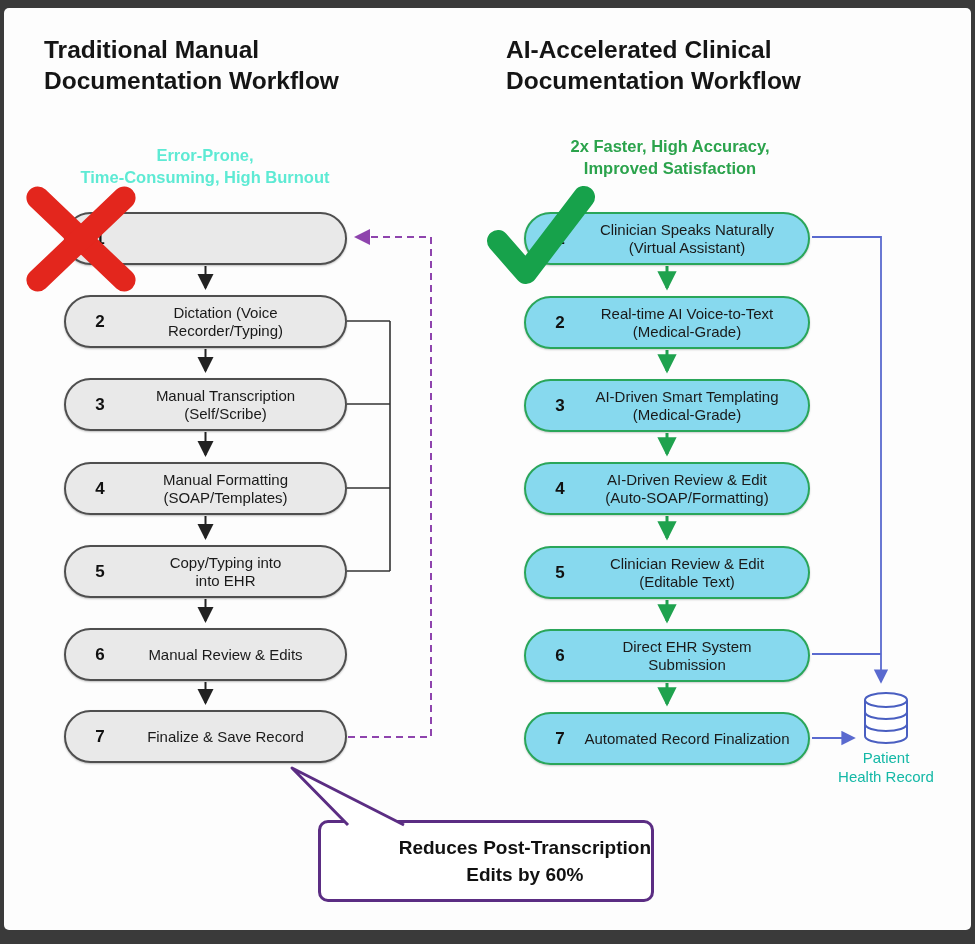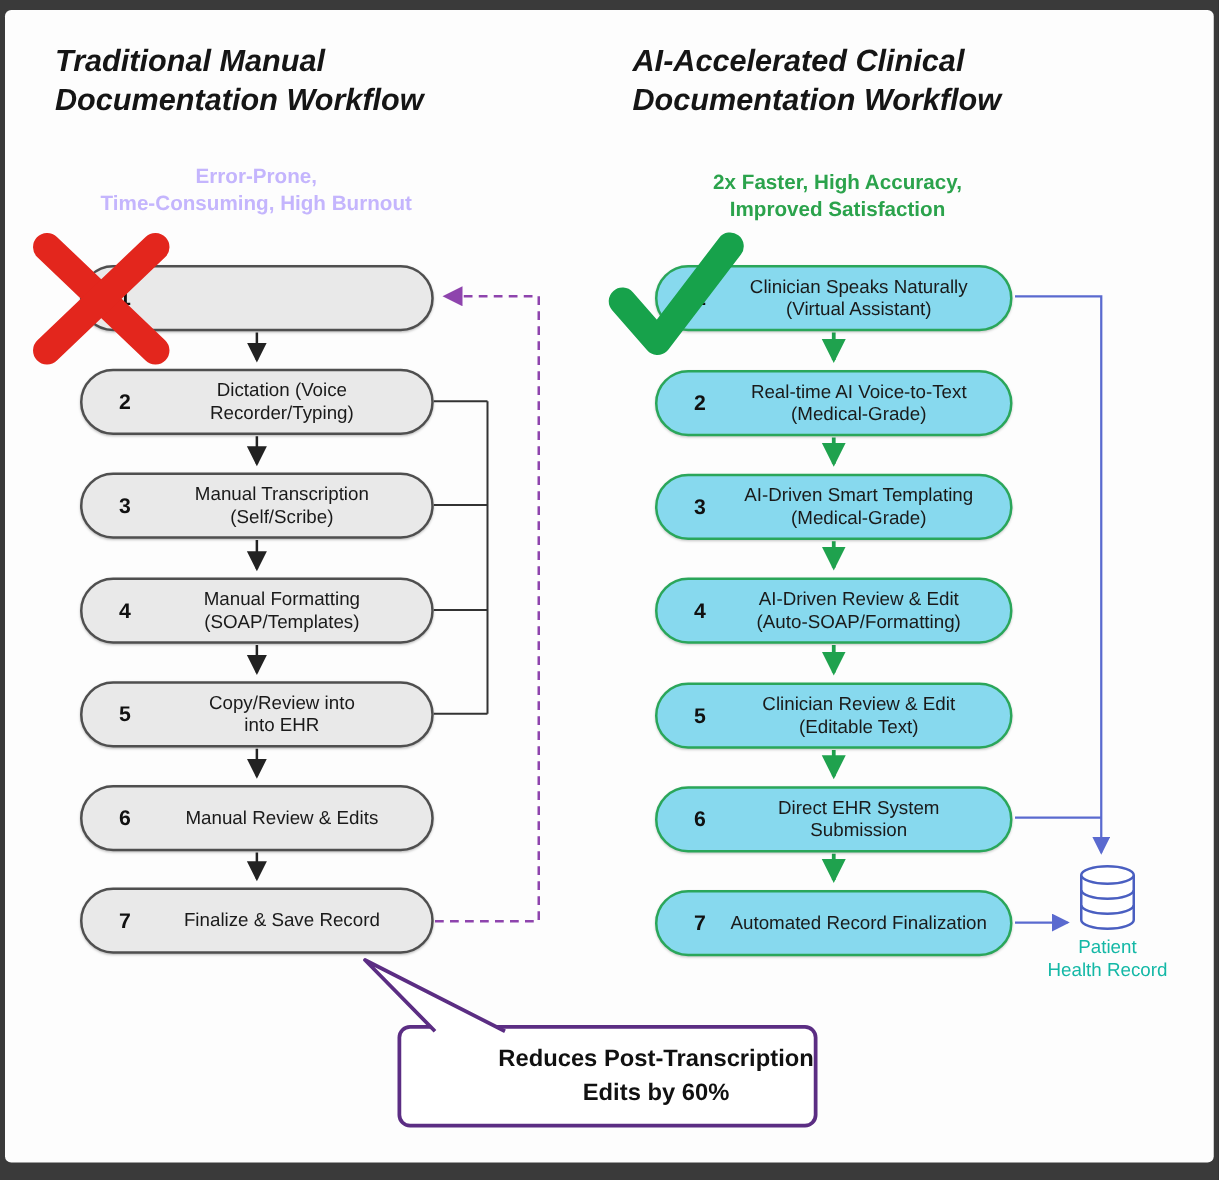--- a/index.html
+++ b/index.html
@@ -2,21 +2,21 @@
 <html><head>
 <meta charset="utf-8">
 <style>
   html,body{margin:0;padding:0;background:#222;}
   .canvas{
     position:relative;width:975px;height:944px;background:#3a3a3a;
     font-family:"Liberation Sans","DejaVu Sans",sans-serif;overflow:hidden;
   }
   .sheet{position:absolute;left:4px;top:8px;width:967px;height:922px;background:#fdfdfd;border-radius:5px;}
   .pre{white-space:pre-line;}
-  .col-title{position:absolute;z-index:2;font-size:24.5px;font-weight:700;color:#151515;line-height:31px;font-style:italic;}
+  .col-title{position:absolute;z-index:2;font-size:24.5px;font-weight:700;color:#151515;line-height:31px;}
   .subtitle{position:absolute;z-index:2;font-size:16.5px;font-weight:700;line-height:22px;text-align:center;}
   .flow-box{
     position:absolute;z-index:2;height:53px;border-radius:27px;
     display:flex;align-items:center;box-sizing:border-box;
   }
   .left-box{left:64px;width:283px;background:#e9e9e9;border:2px solid #4f4f4f;box-shadow:0 1px 2px rgba(0,0,0,0.25);}
   .right-box{left:524px;width:286px;background:#87d9ee;border:2.5px solid #2aa65a;box-shadow:0 1px 2px rgba(0,0,0,0.2);}
   .step-num{width:40px;margin-left:14px;text-align:center;font-weight:700;font-size:17px;color:#111;flex:0 0 auto;}
   .step-label{flex:1;text-align:center;font-size:15px;color:#1a1a1a;line-height:18px;padding-right:14px;}
   .overlay{position:absolute;left:0;top:0;z-index:1;}
@@ -92,21 +92,21 @@
       <path d="M865 724 A21 7 0 0 0 907 724" fill="none"></path>
       <ellipse cx="886" cy="700" rx="21" ry="7" fill="#ffffff"></ellipse>
     </g>
   </svg>
 
   <div class="col-title pre" style="left:44px;top:34px;">Traditional Manual
 Documentation Workflow</div>
   <div class="col-title pre" style="left:506px;top:34px;">AI-Accelerated Clinical
 Documentation Workflow</div>
 
-  <div class="subtitle pre" style="left:40px;top:130px;width:330px;color:#c4b5fd;">Error-Prone,
+  <div class="subtitle pre" style="left:40px;top:144px;width:330px;color:#5eead4;">Error-Prone,
 Time-Consuming, High Burnout</div>
   <div class="subtitle pre" style="left:520px;top:135px;width:300px;color:#2ba34c;">2x Faster, High Accuracy,
 Improved Satisfaction</div>
 
   <div class="flow-box left-box" style="top:212px;">
     <span class="step-num">1</span>
   </div>
   <div class="flow-box left-box" style="top:295px;">
     <span class="step-num">2</span>
     <span class="step-label pre">Dictation (Voice
@@ -117,21 +117,21 @@
     <span class="step-label pre">Manual Transcription
 (Self/Scribe)</span>
   </div>
   <div class="flow-box left-box" style="top:462px;">
     <span class="step-num">4</span>
     <span class="step-label pre">Manual Formatting
 (SOAP/Templates)</span>
   </div>
   <div class="flow-box left-box" style="top:545px;">
     <span class="step-num">5</span>
-    <span class="step-label pre">Copy/Review into
+    <span class="step-label pre">Copy/Typing into
 into EHR</span>
   </div>
   <div class="flow-box left-box" style="top:628px;">
     <span class="step-num">6</span>
     <span class="step-label pre">Manual Review &amp; Edits</span>
   </div>
   <div class="flow-box left-box" style="top:710px;">
     <span class="step-num">7</span>
     <span class="step-label pre">Finalize &amp; Save Record</span>
   </div>

